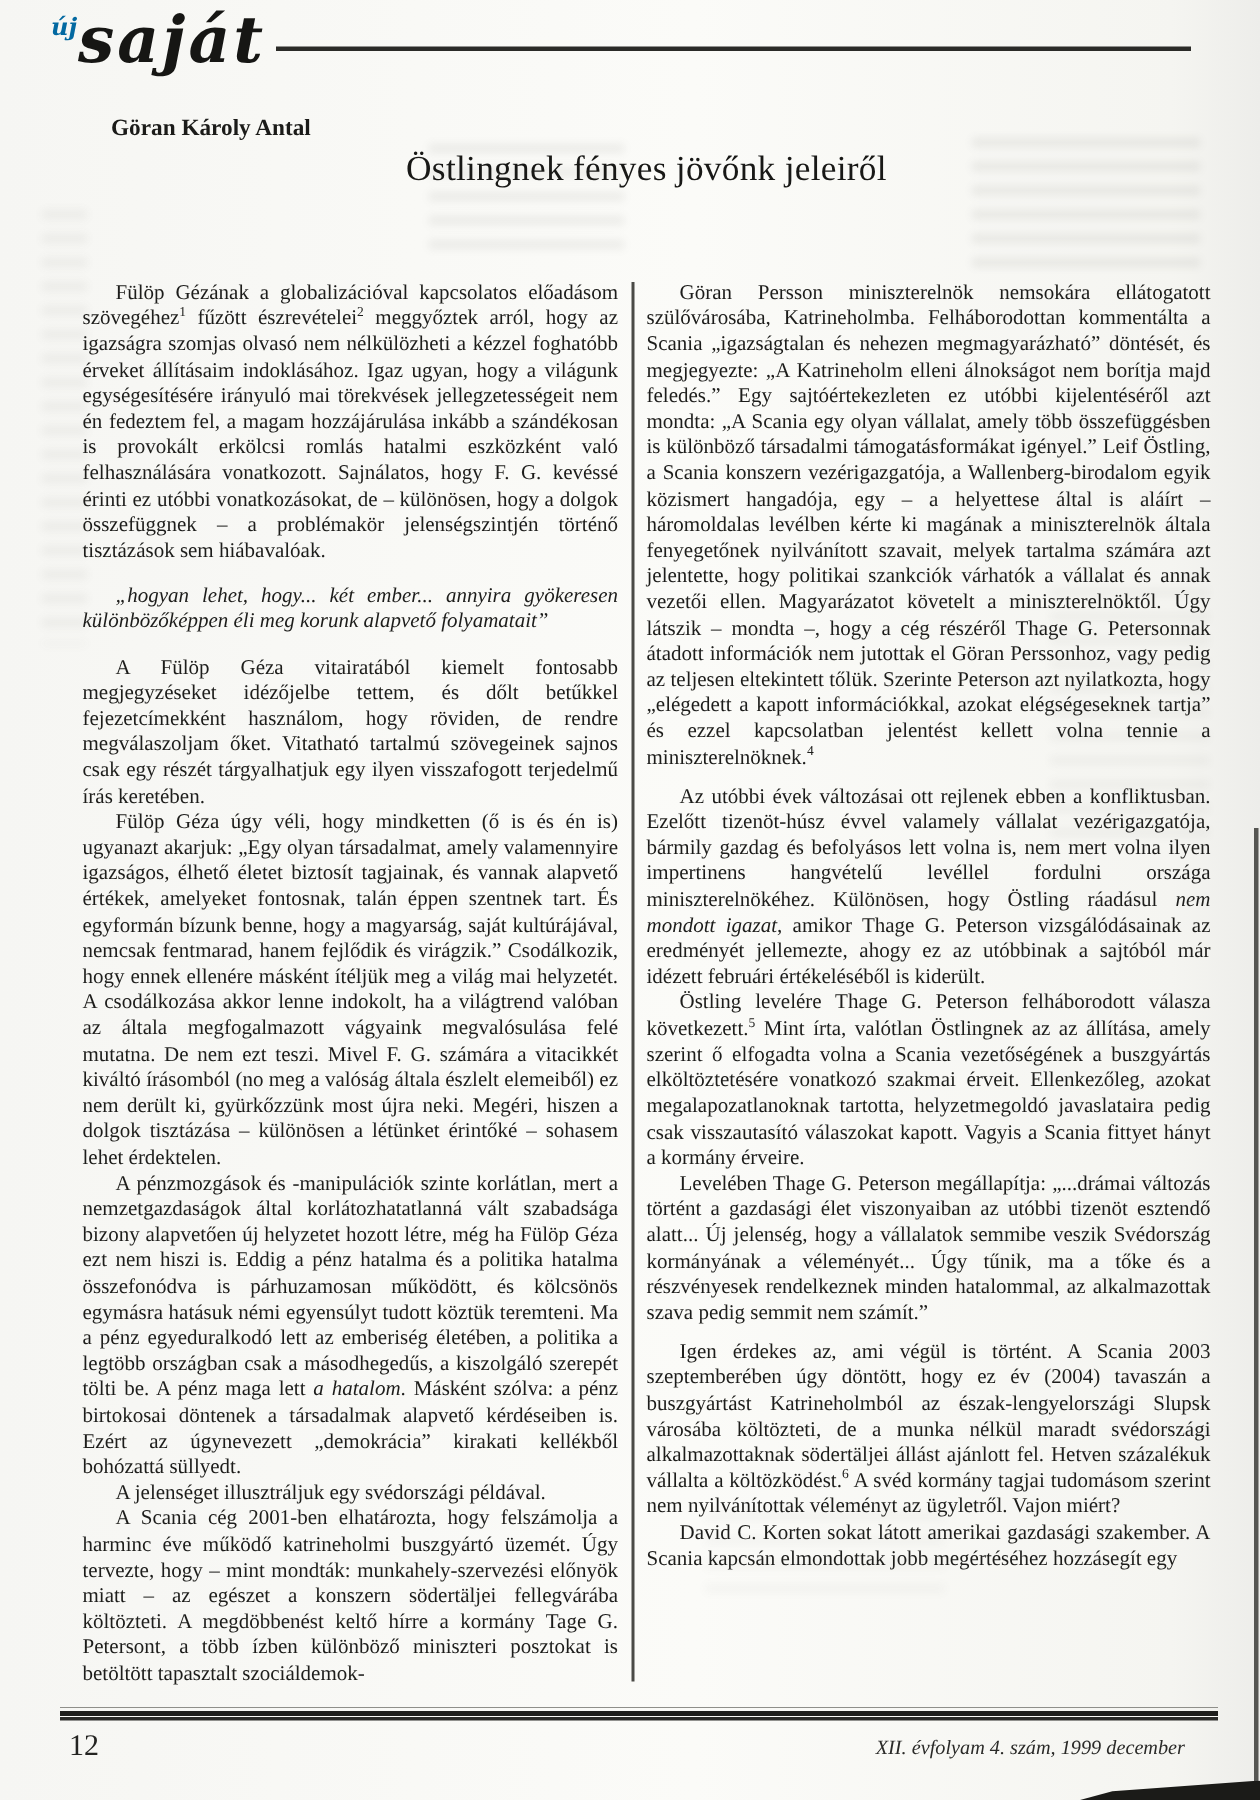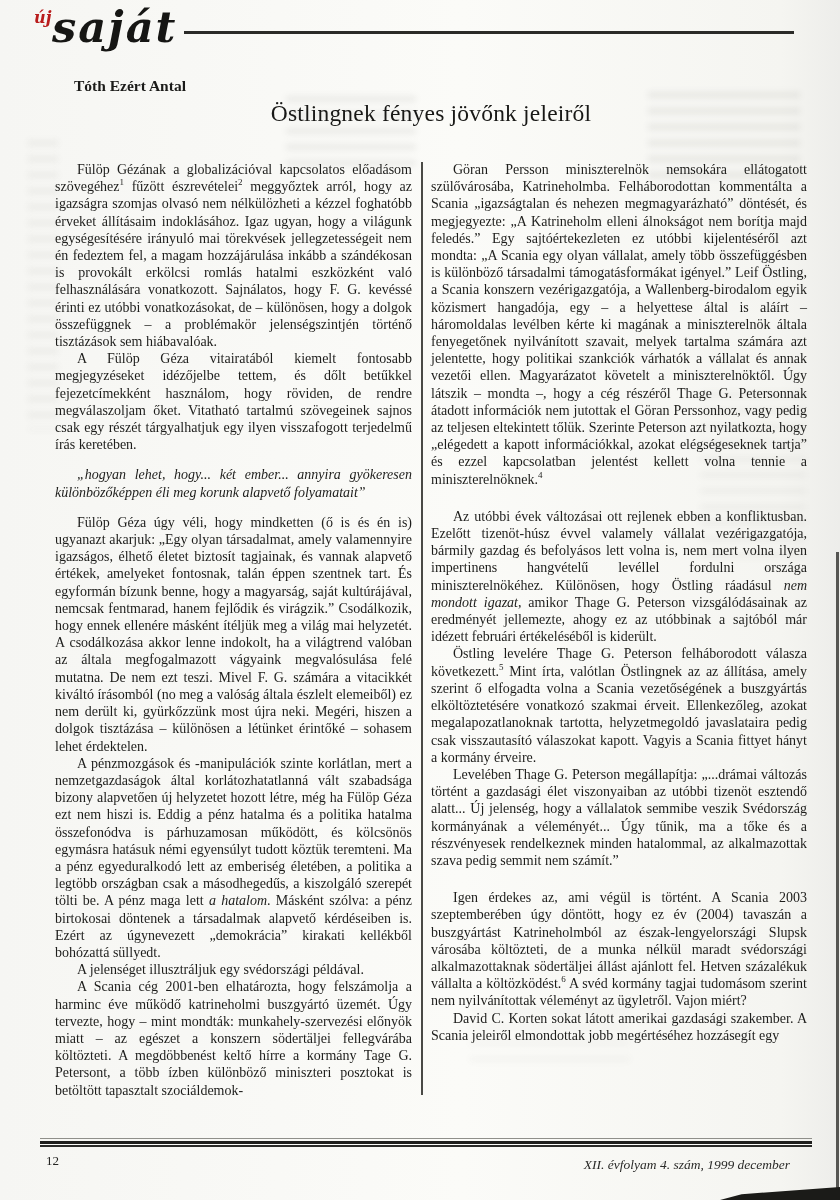--- a/index.html
+++ b/index.html
@@ -7,51 +7,51 @@
     width:840px;height:1200px;position:relative;overflow:hidden;
     background:linear-gradient(90deg,#f6f6f3 0%,#fbfbf8 55%,#f5f5f1 93%,#ededea 100%);
     font-family:"Liberation Serif","DejaVu Serif",serif;
     color:#1d1d1b;
   }
   .page{position:absolute;inset:0;}
   
   .logo{position:absolute;left:34px;top:2px;white-space:nowrap;}
   .logo .prefix{
     position:absolute;left:0;top:6px;font-size:16px;font-weight:bold;font-style:italic;
-    font-family:"DejaVu Serif",serif;color:#b91c1c;
+    font-family:"DejaVu Serif",serif;color:#0369a1;
   }
   .logo .word{
     position:relative;left:18px;top:0;font-size:43px;font-weight:bold;font-style:italic;
     font-family:"DejaVu Serif",serif;letter-spacing:2px;color:#161614;
   }
   .mast-rule{position:absolute;left:184px;top:31px;width:610px;height:2.5px;background:#2b2b28;}
   
   .author{position:absolute;left:74px;top:77px;font-size:15.5px;font-weight:bold;color:#1b1b19;}
   .title{
     position:absolute;left:55px;top:100px;width:752px;text-align:center;
     font-size:23.5px;font-weight:500;letter-spacing:.2px;color:#181816;
   }
   
-  .cols{position:absolute;left:55px;top:161px;width:752px;display:flex;align-items:stretch;}
+  .cols{position:absolute;left:55px;top:187px;width:752px;display:flex;align-items:stretch;}
   .col{overflow:visible;}
   .col.left{width:357px;}
   .col.right{flex:1;}
   .divider{width:2px;background:#4a4a46;margin:1px 8px 4px 9px;}
   p.para{margin:0;text-align:justify;font-size:14px;line-height:17.2px;color:#1d1d1b;
     hyphens:none;}
   p.indent{text-indent:22px;}
   p.quote{font-style:italic;margin:13px 0;}
-  p.space-before{margin-top:20px;}
+  p.space-before{margin-top:9px;}
   sup{font-size:9px;line-height:0;vertical-align:super;}
   
   .foot-rule{
     position:absolute;left:40px;top:1138px;width:772px;height:9px;
     background:linear-gradient(#8f8f8a 0,#8f8f8a 1px,rgba(0,0,0,0) 1px,rgba(0,0,0,0) 3px,#1e1e1c 3px,#1e1e1c 6px,#fafaf7 6px,#fafaf7 7px,#2a2a28 7px,#2a2a28 9px);
   }
-  .page-num{position:absolute;left:46px;top:1153px;font-size:13px;color:#242422;}
+  .page-num{position:absolute;left:46px;top:1153px;font-size:20px;color:#242422;}
   .issue{position:absolute;right:50px;top:1157px;font-size:13.5px;font-style:italic;color:#2a2a28;}
   
   .bleed{
     position:absolute;pointer-events:none;
     background:repeating-linear-gradient(180deg,rgba(110,110,104,.38) 0,rgba(110,110,104,.38) 6px,rgba(110,110,104,0) 6px,rgba(110,110,104,0) 16px);
     filter:blur(3px);opacity:.22;
   }
   .bleed.b1{left:286px;top:96px;width:130px;height:80px;opacity:.28;}
   .bleed.b2{left:648px;top:92px;width:152px;height:92px;opacity:.3;}
   .bleed.b3{left:28px;top:140px;width:30px;height:290px;opacity:.22;}
@@ -72,41 +72,41 @@
   <div class="bleed b2"></div>
   <div class="bleed b3"></div>
   <div class="bleed b4"></div>
   <div class="bleed b5"></div>
 
   <div class="logo">
     <span class="prefix">új</span><span class="word">saját</span>
   </div>
   <div class="mast-rule"></div>
 
-  <div class="author">Tóth Ezért Antal</div>
+  <div class="author">Göran Károly Antal</div>
   <div class="title">Östlingnek fényes jövőnk jeleiről</div>
 
   <div class="cols">
     <div class="col left">
         <p class="para indent">Fülöp Gézának a globalizációval kapcsolatos előadásom szövegéhez<sup>1</sup> fűzött észrevételei<sup>2</sup> meggyőztek arról, hogy az igazságra szomjas olvasó nem nélkülözheti a kézzel foghatóbb érveket állításaim indoklásához. Igaz ugyan, hogy a világunk egységesítésére irányuló mai törekvések jellegzetességeit nem én fedeztem fel, a magam hozzájárulása inkább a szándékosan is provokált erkölcsi romlás hatalmi eszközként való felhasználására vonatkozott. Sajnálatos, hogy F. G. kevéssé érinti ez utóbbi vonatkozásokat, de – különösen, hogy a dolgok összefüggnek – a problémakör jelenségszintjén történő tisztázások sem hiábavalóak.</p>
+        <p class="para quote indent">„hogyan lehet, hogy... két ember... annyira gyökeresen különbözőképpen éli meg korunk alapvető folyamatait”</p>
         <p class="para indent">A Fülöp Géza vitairatából kiemelt fontosabb megjegyzéseket idézőjelbe tettem, és dőlt betűkkel fejezetcímekként használom, hogy röviden, de rendre megválaszoljam őket. Vitatható tartalmú szövegeinek sajnos csak egy részét tárgyalhatjuk egy ilyen visszafogott terjedelmű írás keretében.</p>
-        <p class="para quote indent">„hogyan lehet, hogy... két ember... annyira gyökeresen különbözőképpen éli meg korunk alapvető folyamatait”</p>
         <p class="para indent">Fülöp Géza úgy véli, hogy mindketten (ő is és én is) ugyanazt akarjuk: „Egy olyan társadalmat, amely valamennyire igazságos, élhető életet biztosít tagjainak, és vannak alapvető értékek, amelyeket fontosnak, talán éppen szentnek tart. És egyformán bízunk benne, hogy a magyarság, saját kultúrájával, nemcsak fentmarad, hanem fejlődik és virágzik.” Csodálkozik, hogy ennek ellenére másként ítéljük meg a világ mai helyzetét. A csodálkozása akkor lenne indokolt, ha a világtrend valóban az általa megfogalmazott vágyaink megvalósulása felé mutatna. De nem ezt teszi. Mivel F. G. számára a vitacikkét kiváltó írásomból (no meg a valóság általa észlelt elemeiből) ez nem derült ki, gyürkőzzünk most újra neki. Megéri, hiszen a dolgok tisztázása – különösen a létünket érintőké – sohasem lehet érdektelen.</p>
         <p class="para indent">A pénzmozgások és -manipulációk szinte korlátlan, mert a nemzetgazdaságok által korlátozhatatlanná vált szabadsága bizony alapvetően új helyzetet hozott létre, még ha Fülöp Géza ezt nem hiszi is. Eddig a pénz hatalma és a politika hatalma összefonódva is párhuzamosan működött, és kölcsönös egymásra hatásuk némi egyensúlyt tudott köztük teremteni. Ma a pénz egyeduralkodó lett az emberiség életében, a politika a legtöbb országban csak a másodhegedűs, a kiszolgáló szerepét tölti be. A pénz maga lett <i>a hatalom</i>. Másként szólva: a pénz birtokosai döntenek a társadalmak alapvető kérdéseiben is. Ezért az úgynevezett „demokrácia” kirakati kellékből bohózattá süllyedt.</p>
         <p class="para indent">A jelenséget illusztráljuk egy svédországi példával.</p>
         <p class="para indent">A Scania cég 2001-ben elhatározta, hogy felszámolja a harminc éve működő katrineholmi buszgyártó üzemét. Úgy tervezte, hogy – mint mondták: munkahely-szervezési előnyök miatt – az egészet a konszern södertäljei fellegvárába költözteti. A megdöbbenést keltő hírre a kormány Tage G. Petersont, a több ízben különböző miniszteri posztokat is betöltött tapasztalt szociáldemok-</p>
       </div>
     <div class="divider"></div>
     <div class="col right">
         <p class="para indent">Göran Persson miniszterelnök nemsokára ellátogatott szülővárosába, Katrineholmba. Felháborodottan kommentálta a Scania „igazságtalan és nehezen megmagyarázható” döntését, és megjegyezte: „A Katrineholm elleni álnokságot nem borítja majd feledés.” Egy sajtóértekezleten ez utóbbi kijelentéséről azt mondta: „A Scania egy olyan vállalat, amely több összefüggésben is különböző társadalmi támogatásformákat igényel.” Leif Östling, a Scania konszern vezérigazgatója, a Wallenberg-birodalom egyik közismert hangadója, egy – a helyettese által is aláírt – háromoldalas levélben kérte ki magának a miniszterelnök általa fenyegetőnek nyilvánított szavait, melyek tartalma számára azt jelentette, hogy politikai szankciók várhatók a vállalat és annak vezetői ellen. Magyarázatot követelt a miniszterelnöktől. Úgy látszik – mondta –, hogy a cég részéről Thage G. Petersonnak átadott információk nem jutottak el Göran Perssonhoz, vagy pedig az teljesen eltekintett tőlük. Szerinte Peterson azt nyilatkozta, hogy „elégedett a kapott információkkal, azokat elégségeseknek tartja” és ezzel kapcsolatban jelentést kellett volna tennie a miniszterelnöknek.<sup>4</sup></p>
         <p class="para indent space-before">Az utóbbi évek változásai ott rejlenek ebben a konfliktusban. Ezelőtt tizenöt-húsz évvel valamely vállalat vezérigazgatója, bármily gazdag és befolyásos lett volna is, nem mert volna ilyen impertinens hangvételű levéllel fordulni országa miniszterelnökéhez. Különösen, hogy Östling ráadásul <i>nem mondott igazat</i>, amikor Thage G. Peterson vizsgálódásainak az eredményét jellemezte, ahogy ez az utóbbinak a sajtóból már idézett februári értékeléséből is kiderült.</p>
         <p class="para indent">Östling levelére Thage G. Peterson felháborodott válasza következett.<sup>5</sup> Mint írta, valótlan Östlingnek az az állítása, amely szerint ő elfogadta volna a Scania vezetőségének a buszgyártás elköltöztetésére vonatkozó szakmai érveit. Ellenkezőleg, azokat megalapozatlanoknak tartotta, helyzetmegoldó javaslataira pedig csak visszautasító válaszokat kapott. Vagyis a Scania fittyet hányt a kormány érveire.</p>
         <p class="para indent">Levelében Thage G. Peterson megállapítja: „...drámai változás történt a gazdasági élet viszonyaiban az utóbbi tizenöt esztendő alatt... Új jelenség, hogy a vállalatok semmibe veszik Svédország kormányának a véleményét... Úgy tűnik, ma a tőke és a részvényesek rendelkeznek minden hatalommal, az alkalmazottak szava pedig semmit nem számít.”</p>
         <p class="para indent space-before">Igen érdekes az, ami végül is történt. A Scania 2003 szeptemberében úgy döntött, hogy ez év (2004) tavaszán a buszgyártást Katrineholmból az észak-lengyelországi Slupsk városába költözteti, de a munka nélkül maradt svédországi alkalmazottaknak södertäljei állást ajánlott fel. Hetven százalékuk vállalta a költözködést.<sup>6</sup> A svéd kormány tagjai tudomásom szerint nem nyilvánítottak véleményt az ügyletről. Vajon miért?</p>
-        <p class="para indent">David C. Korten sokat látott amerikai gazdasági szakember. A Scania jeleiről elmondottak jobb megértéséhez hozzásegít egy</p>
+        <p class="para indent">David C. Korten sokat látott amerikai gazdasági szakember. A Scania kapcsán elmondottak jobb megértéséhez hozzásegít egy</p>
       </div>
   </div>
 
   <div class="foot-rule"></div>
   <div class="page-num">12</div>
   <div class="issue">XII. évfolyam 4. szám, 1999 december</div>
 
   <div class="edge-line"></div>
   <div class="corner-shadow"></div>
 </div>

